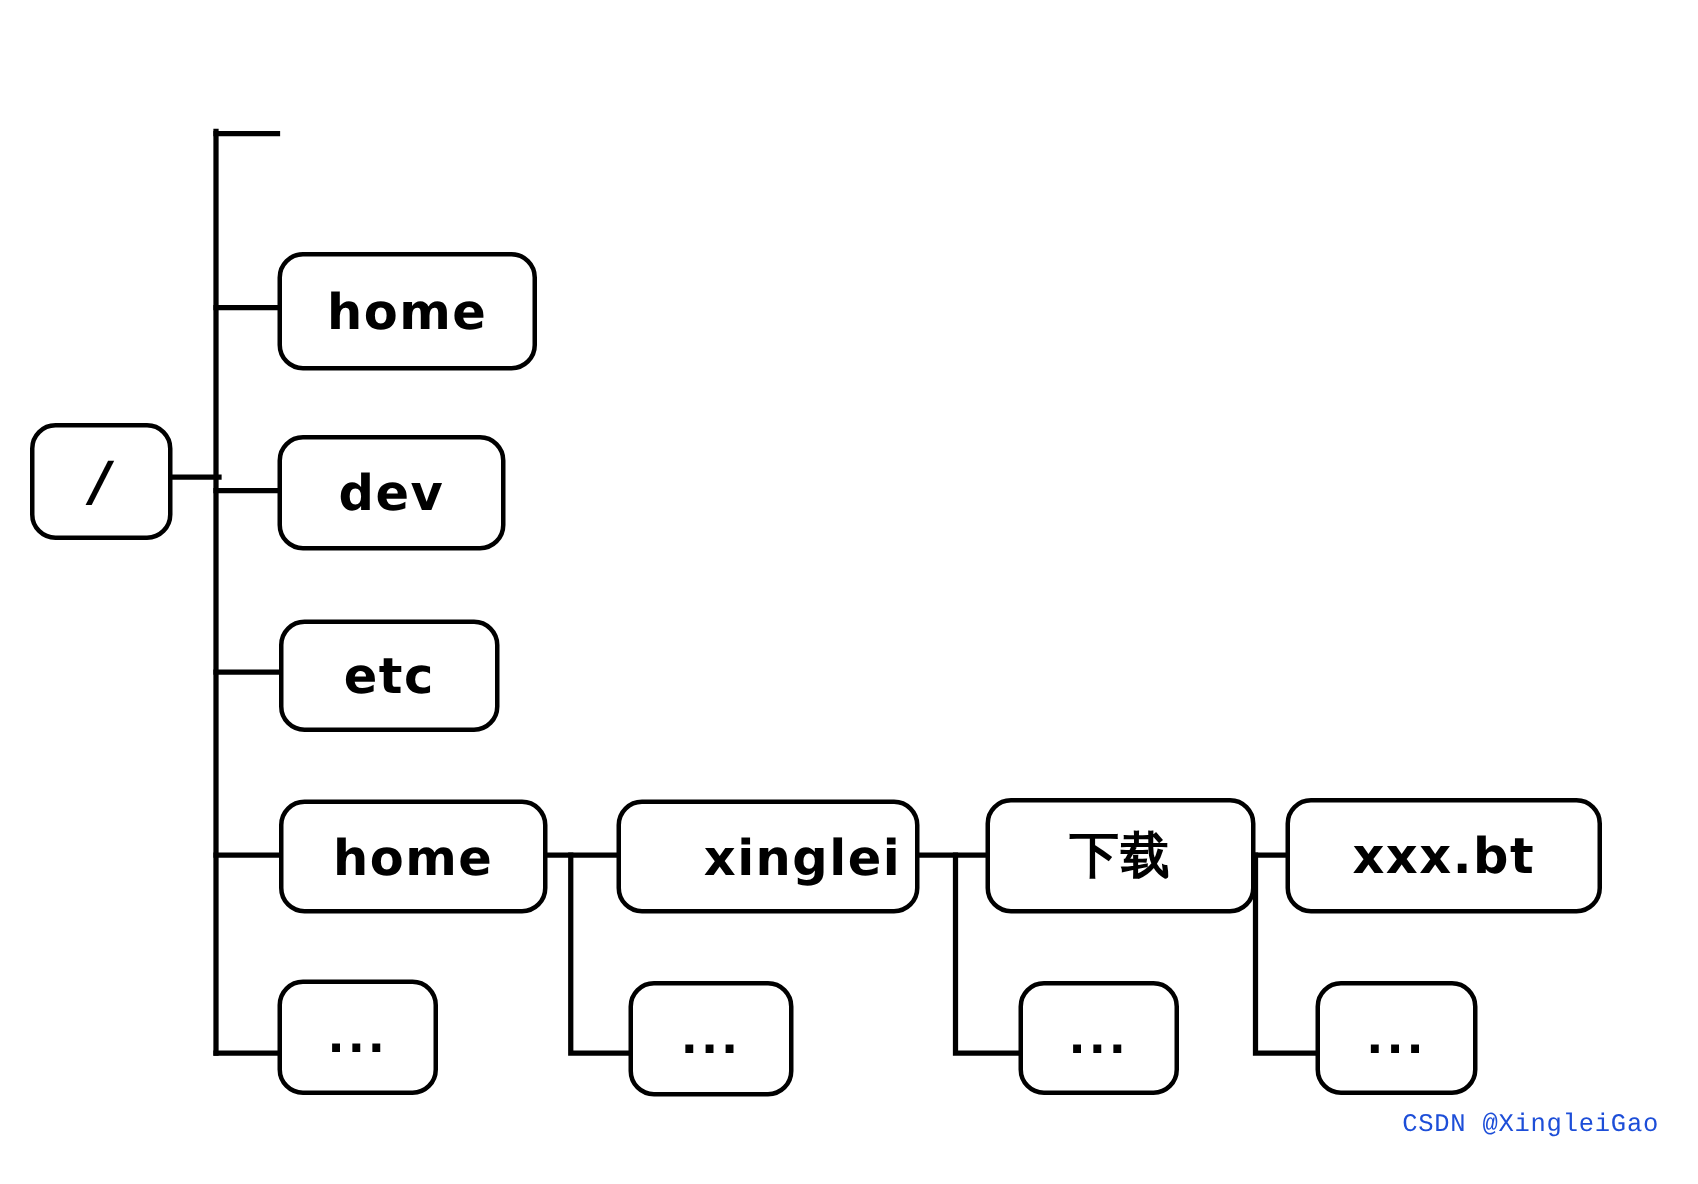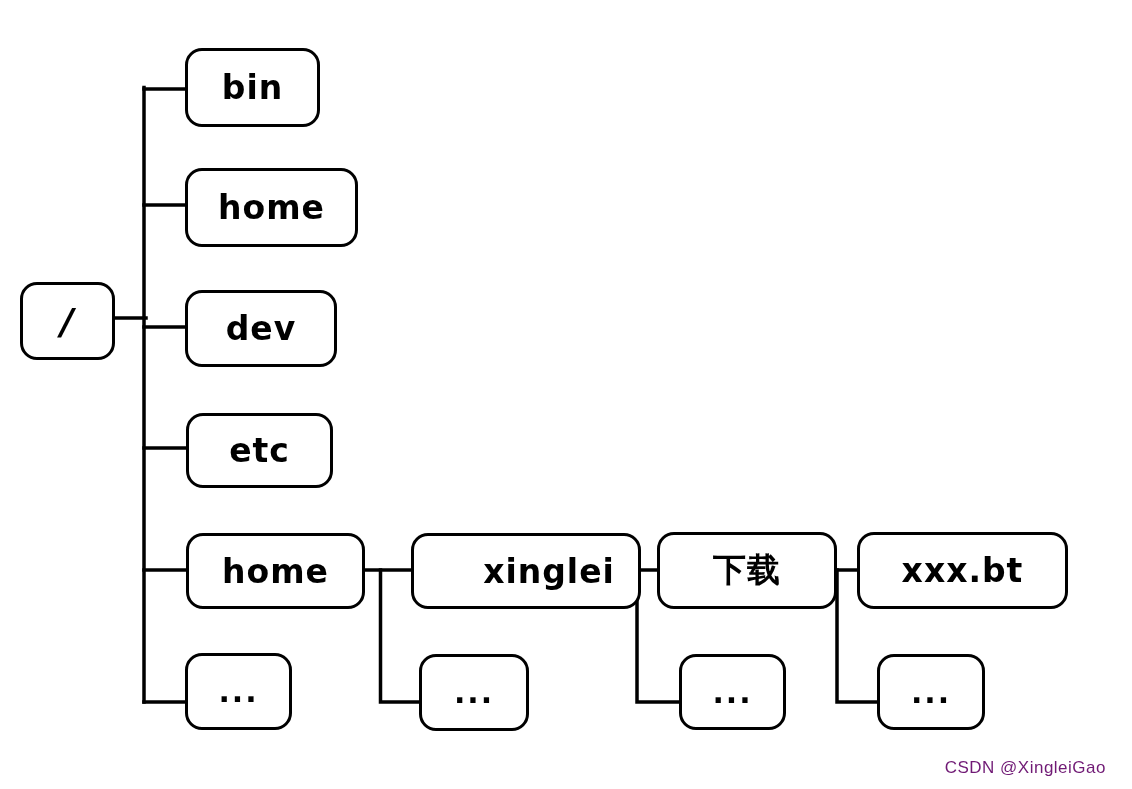--- a/index.html
+++ b/index.html
@@ -42,25 +42,25 @@
     font-size: 30px;
     letter-spacing: 2px;
   }
   .node.root-label {
     font-size: 36px;
     font-style: italic;
   }
   .watermark {
     position: absolute;
     right: 26px;
-    top: 758px;
+    top: 741px;
     font-size: 17px;
     font-weight: 400;
-    color: #701a75;
-    font-family: Liberation Sans, sans-serif;
+    color: #1d4ed8;
+    font-family: Liberation Mono, monospace;
     letter-spacing: 0.5px;
   }
 </style>
 </head>
 <body>
 
 <div class="canvas">
 
   <svg class="edges" viewBox="0 0 1132 789" xmlns="http://www.w3.org/2000/svg">
     <g stroke="#000000" stroke-width="3.5" fill="none" stroke-linecap="square">
@@ -82,23 +82,20 @@
       <path d="M637 570 V702 H679"></path>
       <path d="M813 570 H857"></path>
       <path d="M837 570 V702 H877"></path>
     </g>
   </svg>
 
   <div class="node root-label" style="left:20px;  top:282px; width:95px;  height:78px;">
     <span>/</span>
   </div>
 
-  <div class="node" style="left:185px; top:48px;  width:135px; height:79px;">
-    <span>bin</span>
-  </div>
 
   <div class="node" style="left:185px; top:168px; width:173px; height:79px;">
     <span>home</span>
   </div>
 
   <div class="node" style="left:185px; top:290px; width:152px; height:77px;">
     <span>dev</span>
   </div>
 
   <div class="node" style="left:186px; top:413px; width:147px; height:75px;">
@@ -106,21 +103,21 @@
   </div>
 
   <div class="node" style="left:186px; top:533px; width:179px; height:76px;">
     <span>home</span>
   </div>
 
   <div class="node small-label" style="left:185px; top:653px; width:107px; height:77px;">
     <span>...</span>
   </div>
 
-  <div class="node" style="left:411px; top:533px; width:230px; height:76px;padding-left:46px;">
+  <div class="node" style="left:411px; top:533px; width:202px; height:76px;padding-left:46px;">
     <span>xinglei</span>
   </div>
 
   <div class="node small-label" style="left:419px; top:654px; width:110px; height:77px;">
     <span>...</span>
   </div>
 
   <div class="node" style="left:657px; top:532px; width:180px; height:77px;">
     <span>下载</span>
   </div>

